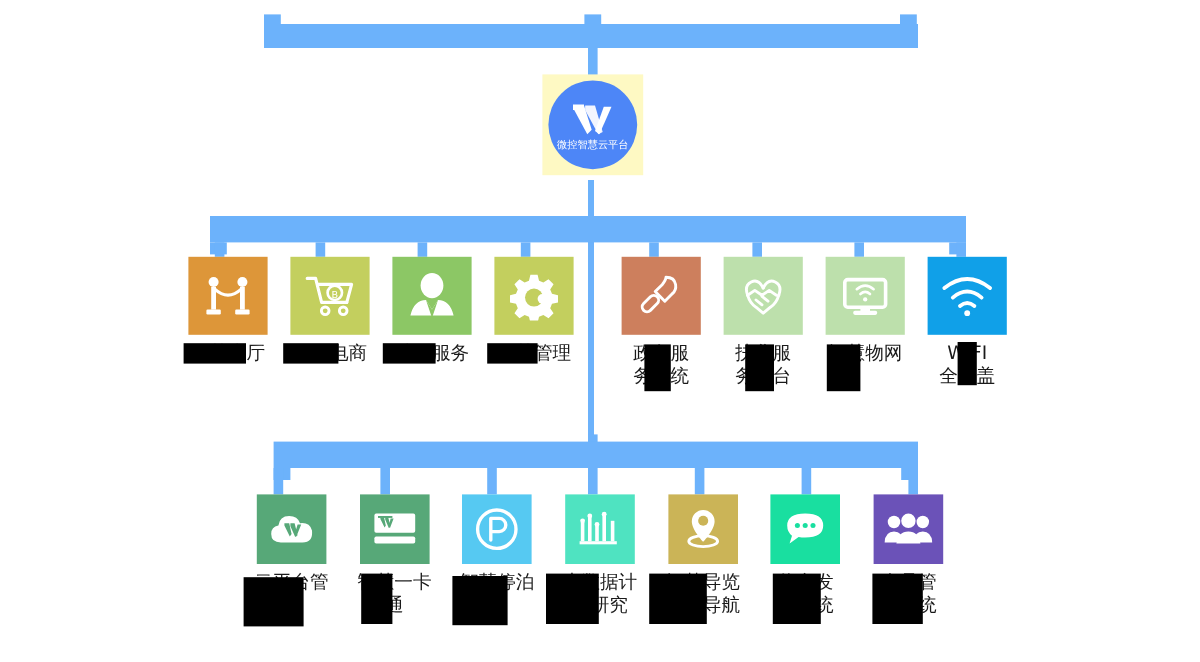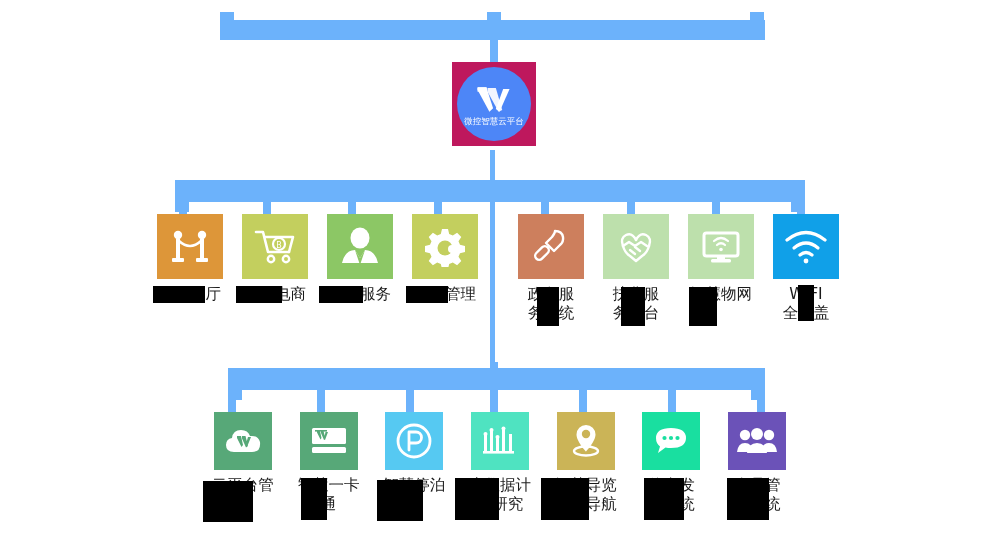--- a/index.html
+++ b/index.html
@@ -27,21 +27,21 @@
     background: #6cb2fb;
     width: 14px;
     height: 10px;
   }
 
   
   #logo-card {
     position: absolute;
     left: 452px; top: 62px;
     width: 84px; height: 84px;
-    background: #be185d;
+    background: #fef9c3;
     display: flex; align-items: center; justify-content: center;
   }
   #logo-circle {
     width: 74px; height: 74px;
     border-radius: 50%;
     background: #4d86f7;
     position: relative;
     display: flex; flex-direction: column;
     align-items: center; justify-content: center;
   }

